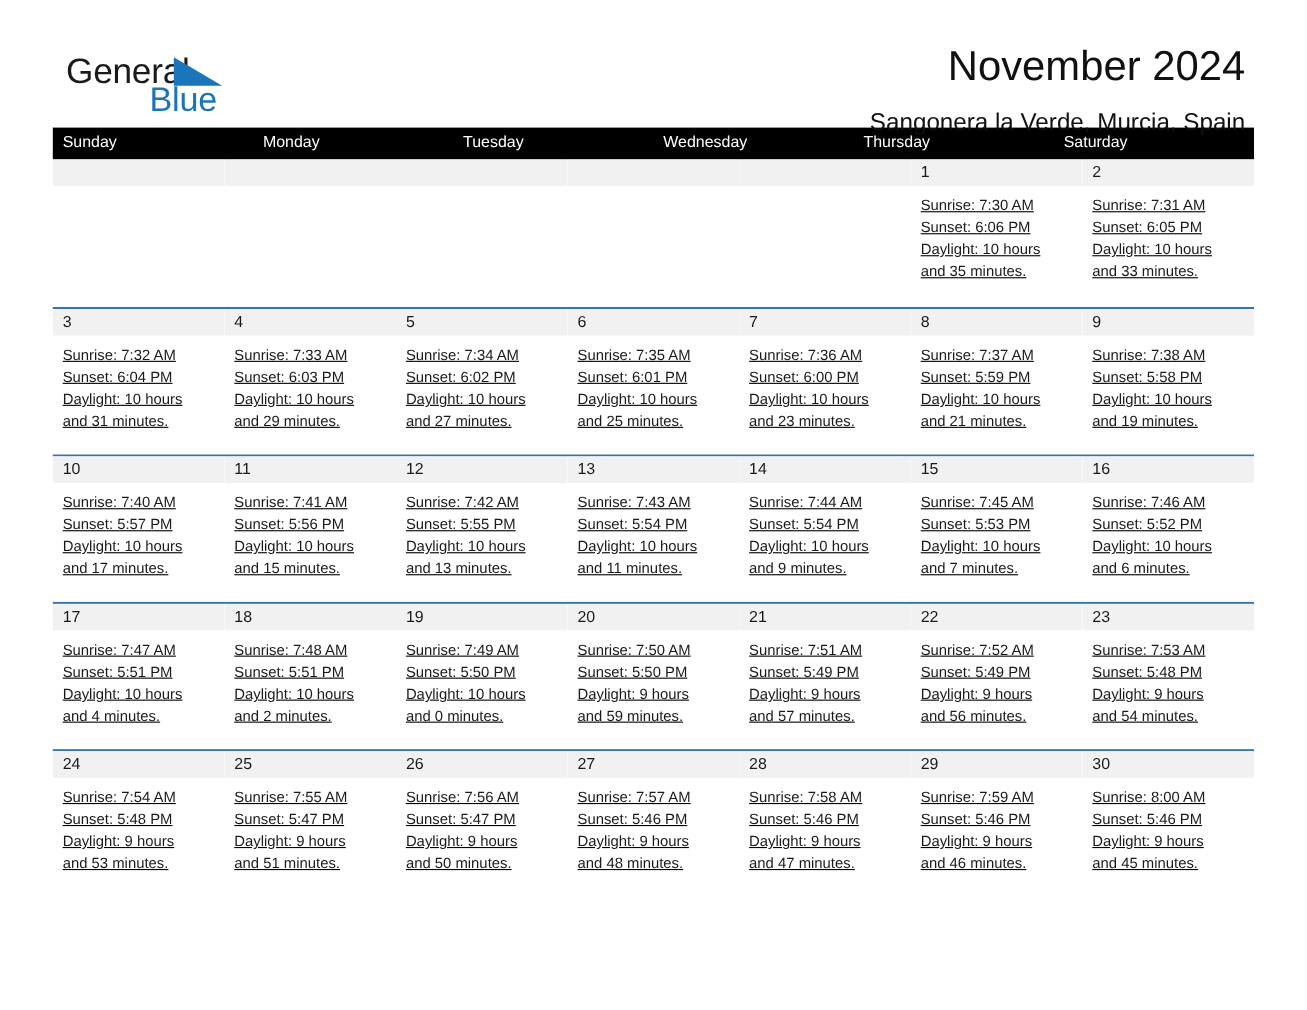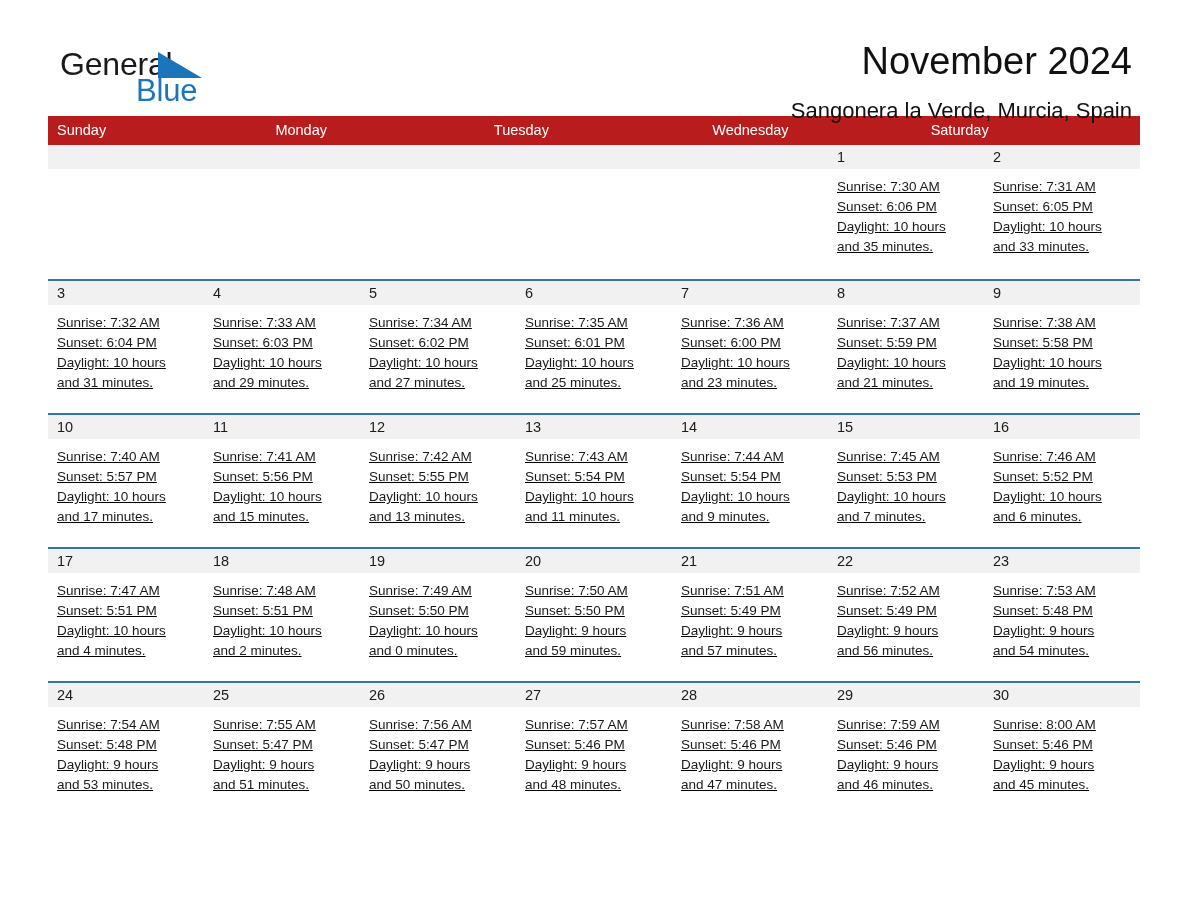--- a/index.html
+++ b/index.html
@@ -87,21 +87,21 @@
     margin: 12px 0 0 0;
   }
 
   
   .calendar {
     margin-top: 6px;
     width: 1092px;
   }
   .weekday-row {
     display: flex;
-    background: #b91c1c;
+    background: #000000;
     height: 29px;
   }
   .weekday-cell {
     flex: 1 1 0;
     color: #ffffff;
     font-size: 14.5px;
     line-height: 29px;
     padding-left: 9px;
     box-sizing: border-box;
     white-space: nowrap;
@@ -167,20 +167,21 @@
     </div>
 
   </div>
 
   <div class="calendar">
     <div class="weekday-row" id="weekday-row">
         <div class="weekday-cell">Sunday</div>
         <div class="weekday-cell">Monday</div>
         <div class="weekday-cell">Tuesday</div>
         <div class="weekday-cell">Wednesday</div>
+        <div class="weekday-cell">Thursday</div>
         <div class="weekday-cell">Saturday</div>
       </div>
     <div id="weeks-container">
         <div class="week-row first">
           <div class="day-cell empty">
             <div class="day-head"></div>
             <div class="day-body"></div>
           </div>
           <div class="day-cell empty">
             <div class="day-head"></div>

